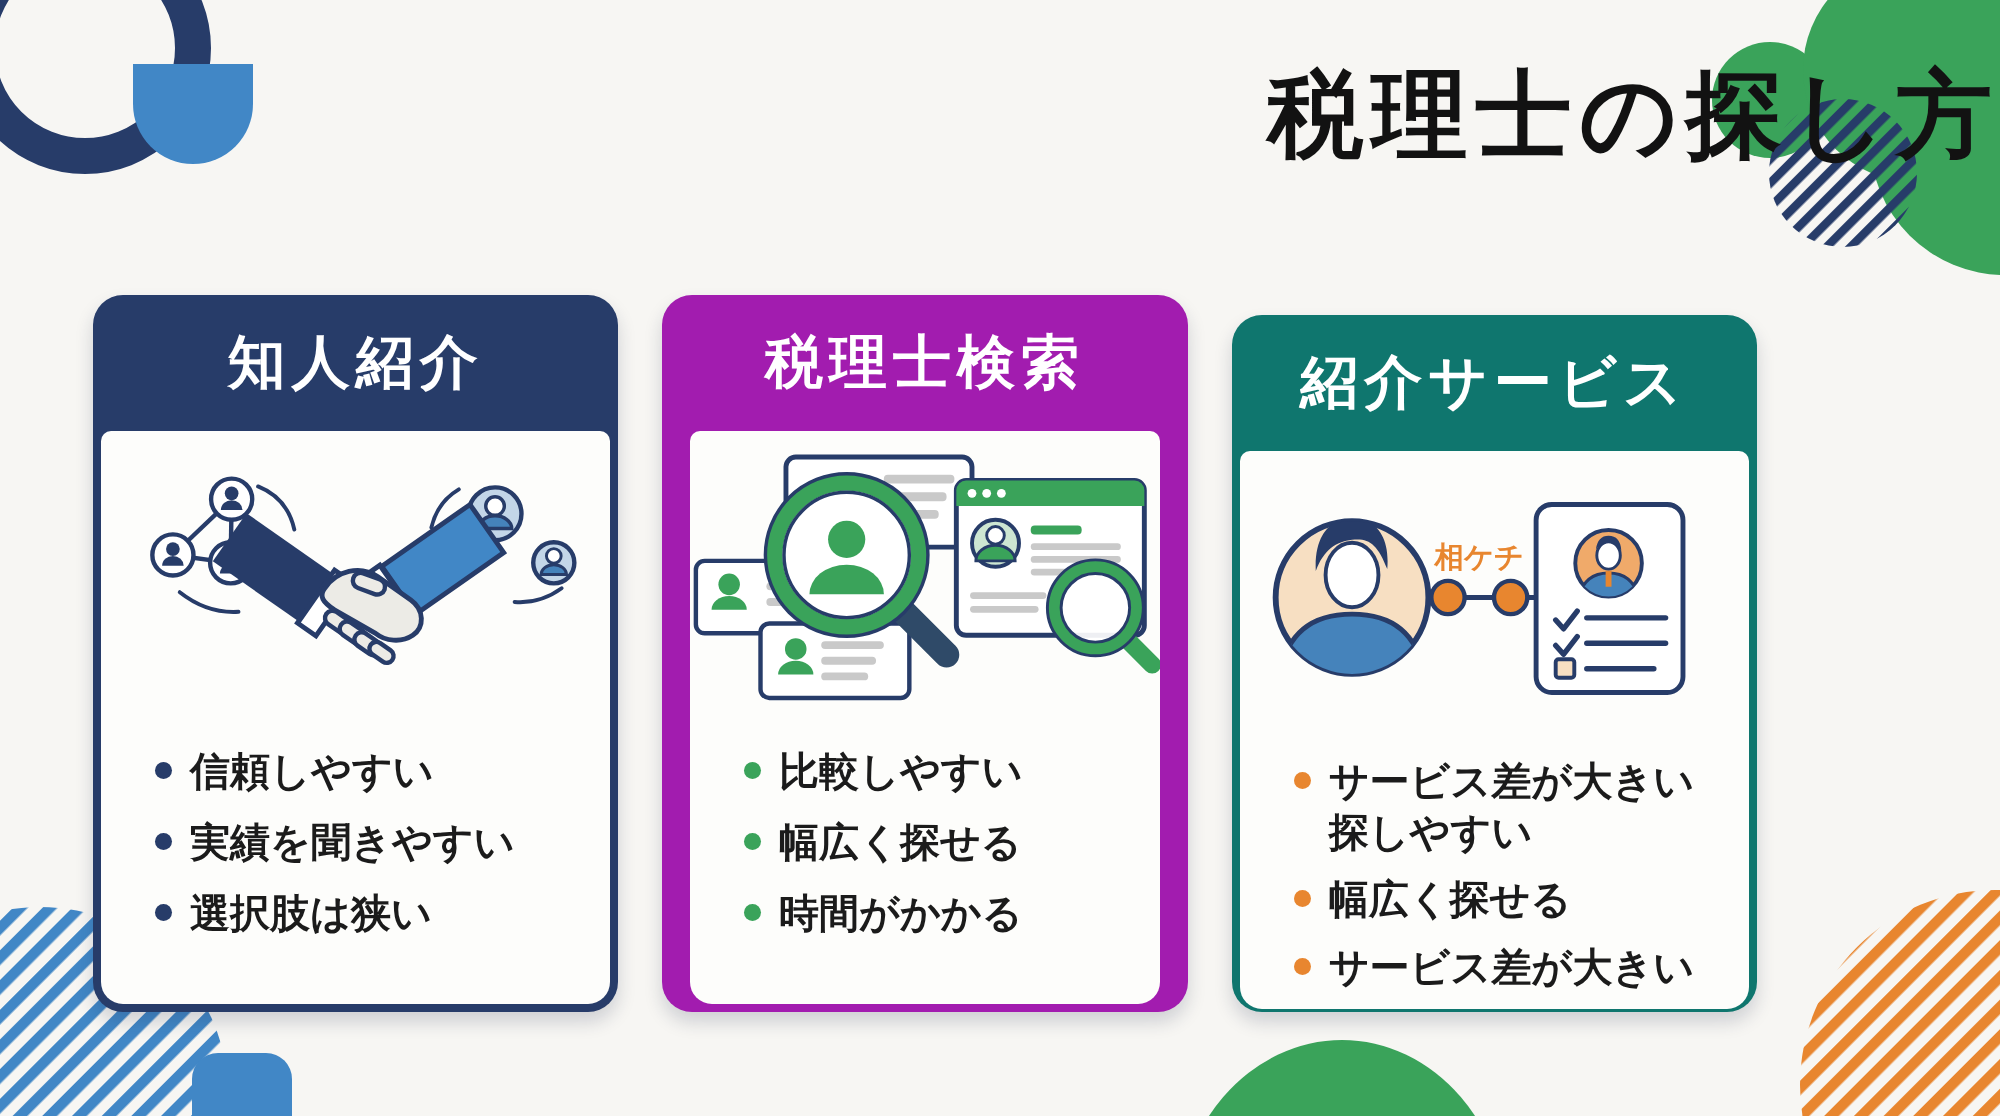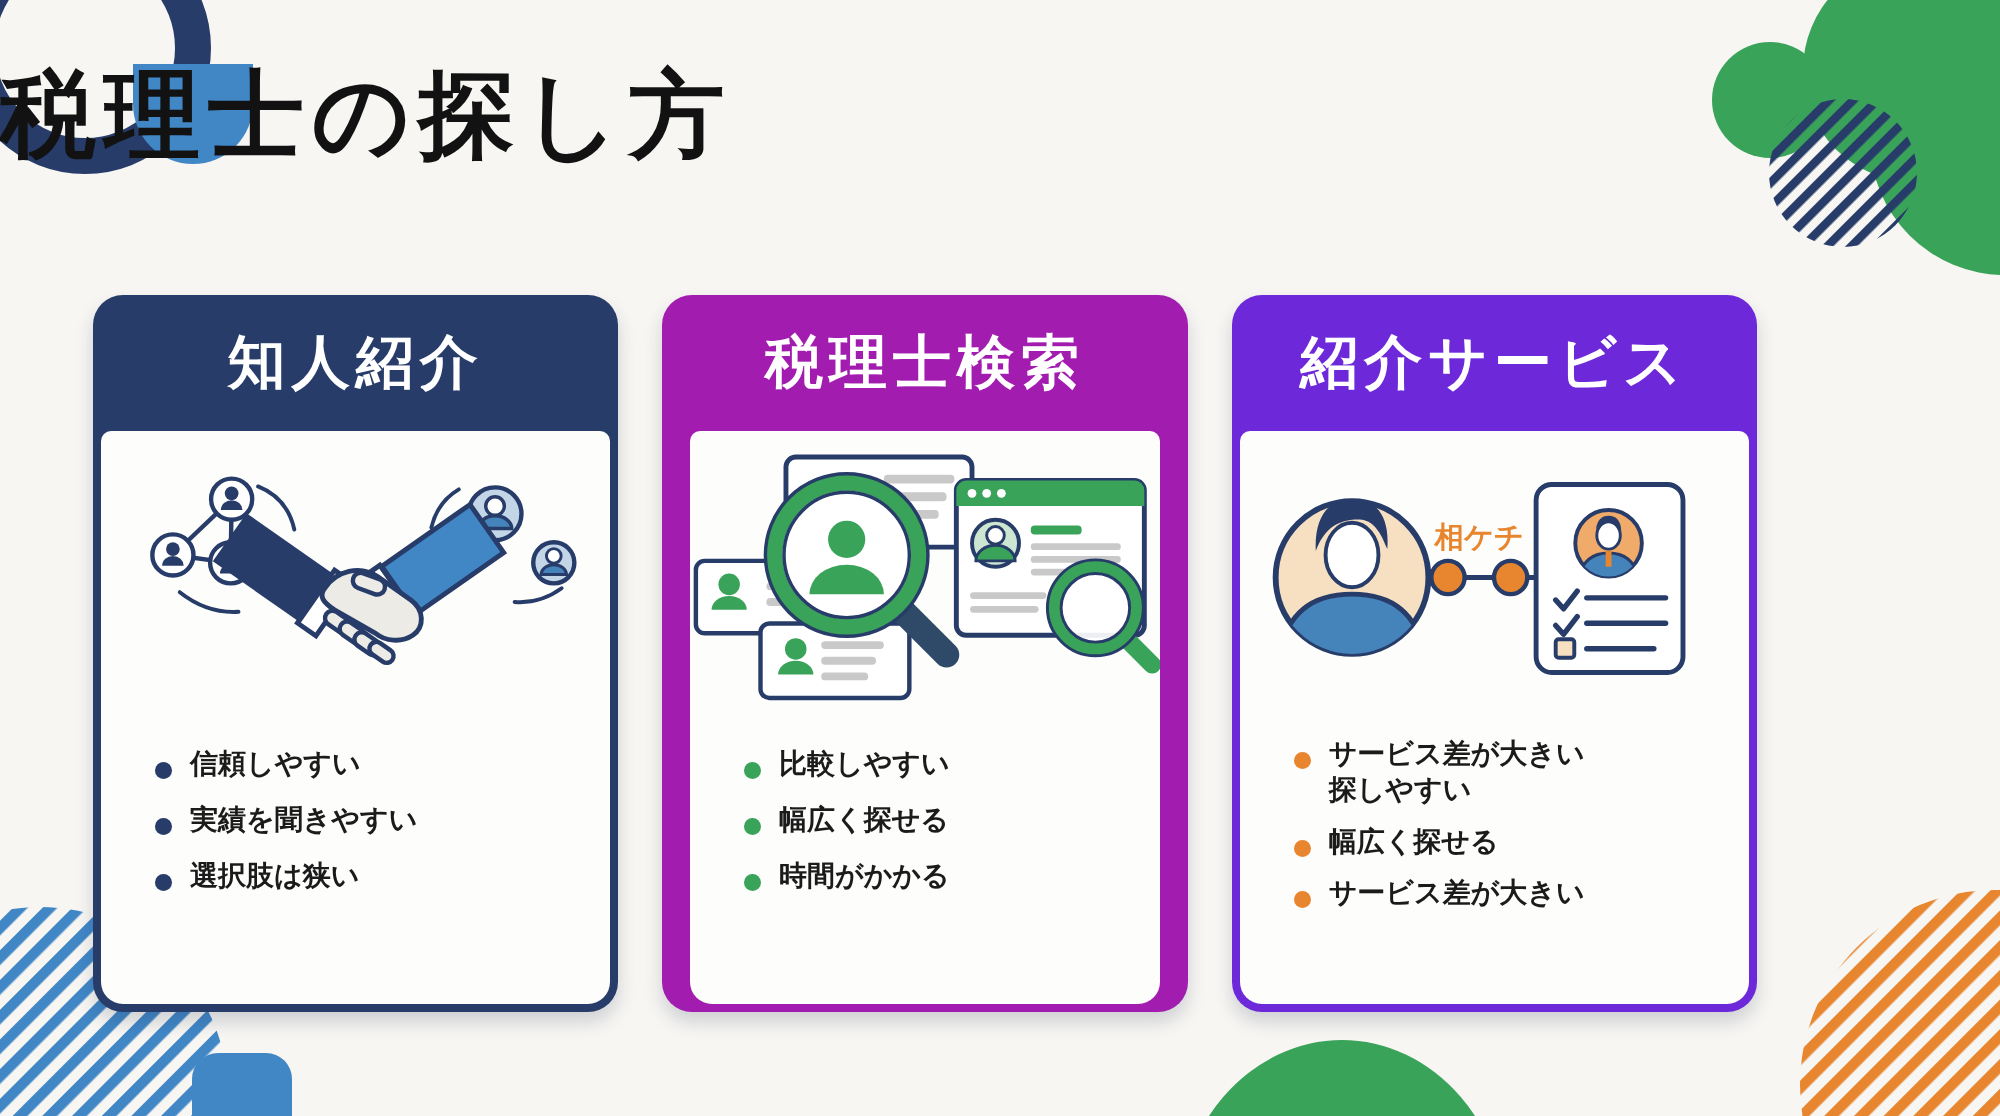--- a/index.html
+++ b/index.html
@@ -6,51 +6,51 @@
   .canvas{
     position:relative;
     width:2000px;height:1116px;
     background:#f7f6f3;
     overflow:hidden;
     font-family:"Liberation Sans","DejaVu Sans",sans-serif;
   }
   .decor-layer{position:absolute;inset:0;z-index:0;pointer-events:none;}
   .page-title{
     position:absolute;top:52px;left:0;width:100%;
-    text-align:left;z-index:2;
+    text-align:right;z-index:2;
     font-size:96px;font-weight:900;color:#121212;
     letter-spacing:8px;margin:0;
   }
   .cards{
     position:absolute;top:295px;left:93px;width:1664px;height:717px;
     display:flex;gap:44px;z-index:1;
   }
   .card{
     flex:1;border-radius:30px;overflow:hidden;
     box-shadow:0 10px 18px rgba(30,40,70,.18);
     display:flex;flex-direction:column;
   }
   .card.navy{background:#273c69;}
   .card.green{background:#a21caf;align-items:center;}
-  .card.orange{background:#6d28d9;}
+  .card.orange{background:#0f766e;margin-top:20px;}
   .card-header{
     height:136px;flex:none;display:flex;align-items:center;justify-content:center;
     color:#ffffff;font-size:58px;font-weight:800;letter-spacing:6px;
   }
   .card-body{
     flex:1;margin:0 8px 8px 8px;background:#fdfdfb;
     border-radius:10px 10px 22px 22px;
     display:flex;flex-direction:column;
   }
   .illus{height:265px;margin-top:14px;flex:none;}
   .illus svg{display:block;margin:0 auto;width:470px;height:100%;}
   ul.bullets{list-style:none;margin:36px 0 0 0;padding:0 18px 0 54px;}
   .card.orange ul.bullets{margin-top:26px;}
   ul.bullets li{display:flex;align-items:flex-start;margin-bottom:20px;
-    font-size:28px;font-weight:800;color:#1b1b1b;line-height:1.28;}
+    font-size:40px;font-weight:800;color:#1b1b1b;line-height:1.28;}
   .card.orange ul.bullets li{margin-bottom:16px;}
   .dot{width:17px;height:17px;border-radius:50%;flex:none;margin:16px 18px 0 0;}
   .card.navy .dot{background:#273c69;}
   .card.green .dot{background:#3aa35a;}
   .card.orange .dot{background:#e8862f;}
   .bullet-text{white-space:pre-line;}
 </style>
 </head>
 <body>
 

